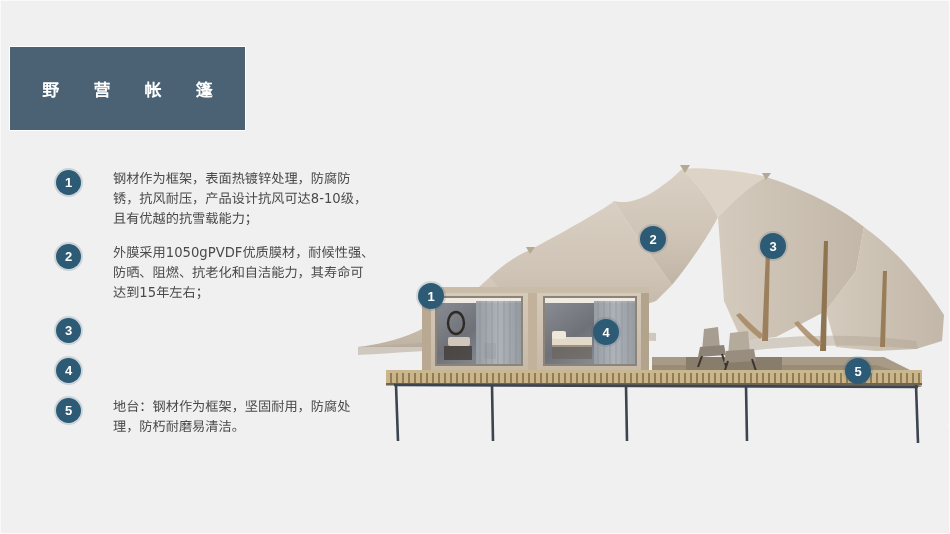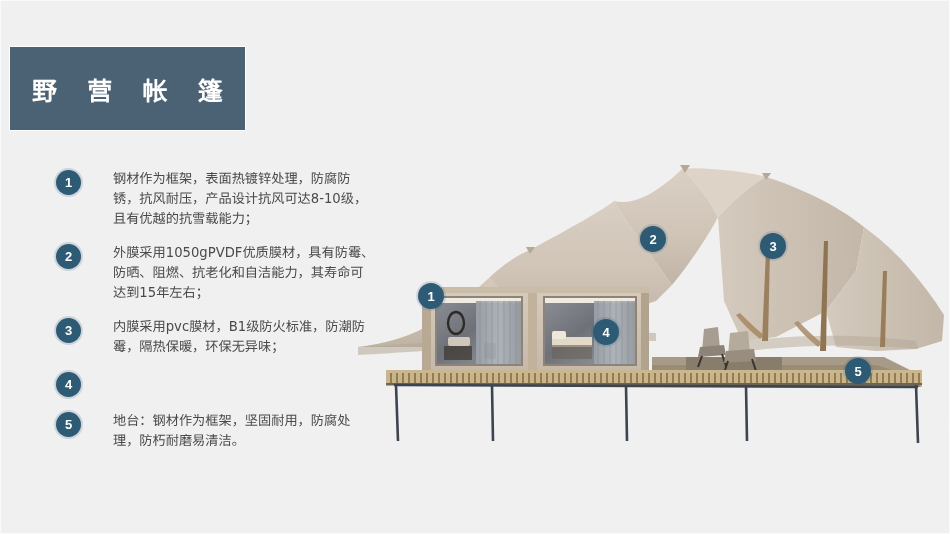--- a/index.html
+++ b/index.html
@@ -23,26 +23,26 @@
   .title-banner{
     position:absolute;left:8px;top:45px;
     width:237px;height:85px;
     background:#4b6275;
     border:1px solid #ffffff;
     box-sizing:border-box;
     display:flex;align-items:center;justify-content:center;
   }
   .title-text{
     color:#ffffff;
-    font-size:25px;
+    font-size:17px;
     font-weight:bold;
     letter-spacing:12px;
     text-indent:12px;
     white-space:nowrap;
-    font-family:Liberation Serif, serif;
+    font-family:Liberation Mono, monospace;
   }
 
   
   .features{
     position:absolute;left:55px;top:168px;
     width:320px;
   }
   .feature{
     position:relative;
     display:flex;
@@ -116,26 +116,25 @@
 
   <div class="features">
 
     <div class="feature">
       <span class="badge">1</span>
       <span class="feature-text">钢材作为框架，表面热镀锌处理，防腐防锈，抗风耐压，产品设计抗风可达8-10级，且有优越的抗雪载能力；</span>
     </div>
 
     <div class="feature">
       <span class="badge">2</span>
-      <span class="feature-text">外膜采用1050gPVDF优质膜材，具有防霉、防晒、阻燃、抗老化和自洁能力，其寿命可达到15年左右；</span>
+      <span class="feature-text">外膜采用1050gPVDF优质膜材，耐候性强、防晒、阻燃、抗老化和自洁能力，其寿命可达到15年左右；</span>
     </div>
 
     <div class="feature">
       <span class="badge">3</span>
-      <span class="feature-text">内膜采用pvc膜材，B1级防火标准，防潮防霉，隔热保暖，环保无异味；</span>
     </div>
 
     <div class="feature">
       <span class="badge">4</span>
     </div>
 
     <div class="feature">
       <span class="badge">5</span>
       <span class="feature-text">地台：钢材作为框架，坚固耐用，防腐处理，防朽耐磨易清洁。</span>
     </div>

